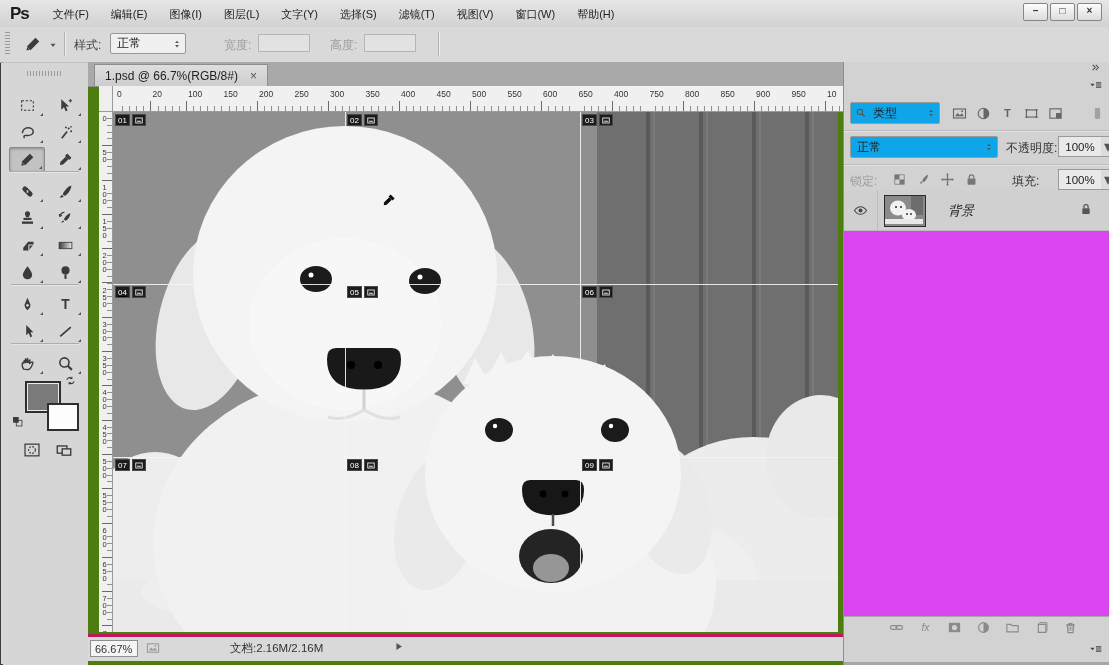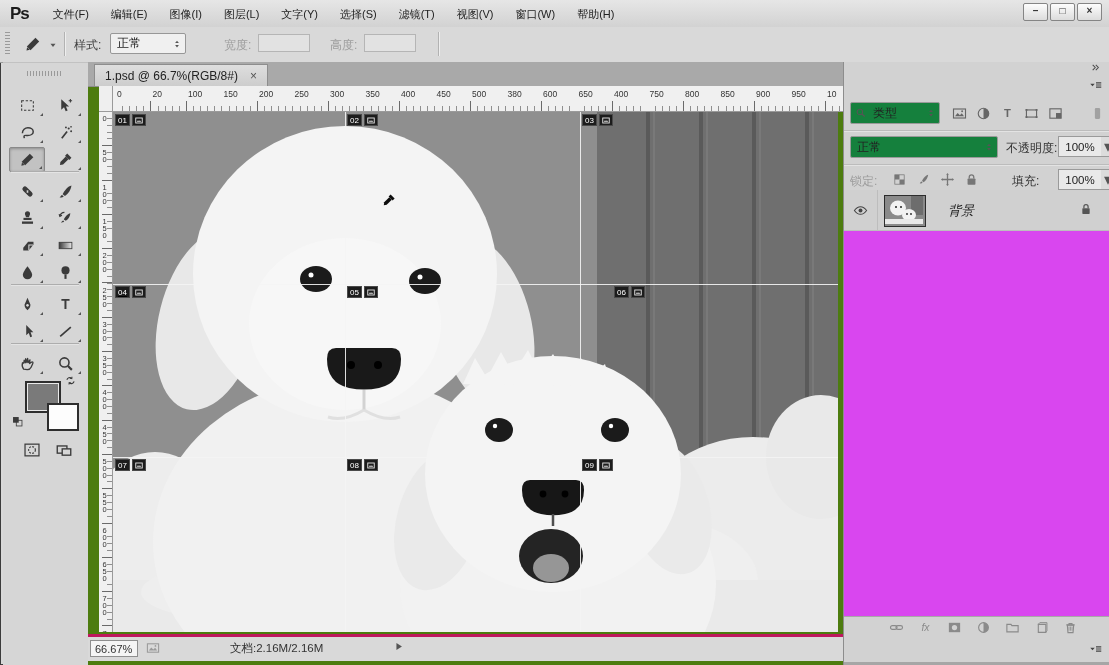--- a/index.html
+++ b/index.html
@@ -96,21 +96,21 @@
               border-left:1px solid #8d8d8d;box-sizing:border-box}
   #collapse{position:absolute;right:9px;top:1px;color:#4a4a4a}
   .ptabbar{position:absolute;left:0;right:0;height:22px;background:#a6a6a6;
            border-bottom:1px solid #8d8d8d;display:flex}
   .ptab{height:22px;line-height:22px;padding:0 12px;font-size:12px;color:#333;
         background:linear-gradient(#c3c3c3,#b2b2b2);border-right:1px solid #8f8f8f;white-space:nowrap}
   .ptab.active{background:#d2d2d2;color:#111}
   .pmenu{position:absolute;right:6px;top:4px;color:#444}
   .prow{position:absolute;left:0;right:0;height:30px}
   .pline{position:absolute;left:0;right:0;height:1px;background:#bcbcbc;box-shadow:0 1px 0 #e3e3e3}
-  .pcombo{position:absolute;height:22px;background:#15803d;border:1px solid #9a9a9a;border-radius:2px;
+  .pcombo{position:absolute;height:22px;background:#0ea5e9;border:1px solid #9a9a9a;border-radius:2px;
           font-size:12px;color:#222;display:flex;align-items:center;box-sizing:border-box}
   .pcombo .val{flex:1;padding:0 6px;white-space:nowrap}
   .plabel{position:absolute;font-size:12px;color:#333;white-space:nowrap}
   .plabel.gray{color:#9c9c9c}
   .pvalbox{position:absolute;width:44px;height:21px;background:#e9e9e9;border:1px solid #9a9a9a;
            font-size:11.5px;line-height:20px;text-align:center;color:#222;box-sizing:border-box}
   .pvalarrow{position:absolute;width:15px;height:21px;background:#dcdcdc;border:1px solid #9a9a9a;
              border-left:none;display:flex;align-items:center;justify-content:center;color:#555;box-sizing:border-box}
   #layerlist{position:absolute;left:0;right:0;top:128px;bottom:49px;background:#d946ef}
   #layerrow{position:absolute;left:0;right:0;top:0;height:40px;border-bottom:1px solid #bdbdbd;background:#d0d0d0}
@@ -385,21 +385,21 @@
       <span class="lab" style="left: 39.5px;">20</span>
       <span class="lab" style="left: 75px;">100</span>
       <span class="lab" style="left: 110.5px;">150</span>
       <span class="lab" style="left: 146px;">200</span>
       <span class="lab" style="left: 181.5px;">250</span>
       <span class="lab" style="left: 217px;">300</span>
       <span class="lab" style="left: 252.5px;">350</span>
       <span class="lab" style="left: 288px;">400</span>
       <span class="lab" style="left: 323.5px;">450</span>
       <span class="lab" style="left: 359px;">500</span>
-      <span class="lab" style="left: 394.5px;">380</span>
+      <span class="lab" style="left: 394.5px;">550</span>
       <span class="lab" style="left: 430px;">600</span>
       <span class="lab" style="left: 465.5px;">650</span>
       <span class="lab" style="left: 501px;">400</span>
       <span class="lab" style="left: 536.5px;">750</span>
       <span class="lab" style="left: 572px;">800</span>
       <span class="lab" style="left: 607.5px;">850</span>
       <span class="lab" style="left: 643px;">900</span>
       <span class="lab" style="left: 678.5px;">950</span>
       <span class="lab" style="left: 714px;">10</span>
     </div>
@@ -551,21 +551,21 @@
         </div>
         <div class="slice-badge" style="left: 234px; top: 174px;">
           <span class="slice-chip">05</span>
           <span class="slice-chip ic">
             <svg viewBox="0 0 16 16" width="9" height="9">
               <rect x="1.5" y="3" width="13" height="10" fill="none" stroke="currentColor" stroke-width="1.8"></rect>
               <path d="M3.5 10.5 6 7.5l2 2 1.8-1.8 2.7 2.8Z" fill="currentColor"></path>
             </svg>
           </span>
         </div>
-        <div class="slice-badge" style="left: 469px; top: 174px; padding-left: 32px;">
+        <div class="slice-badge" style="left: 469px; top: 174px;">
           <span class="slice-chip">06</span>
           <span class="slice-chip ic">
             <svg viewBox="0 0 16 16" width="9" height="9">
               <rect x="1.5" y="3" width="13" height="10" fill="none" stroke="currentColor" stroke-width="1.8"></rect>
               <path d="M3.5 10.5 6 7.5l2 2 1.8-1.8 2.7 2.8Z" fill="currentColor"></path>
             </svg>
           </span>
         </div>
         <div class="slice-badge" style="left: 2px; top: 347px;">
           <span class="slice-chip">07</span>

